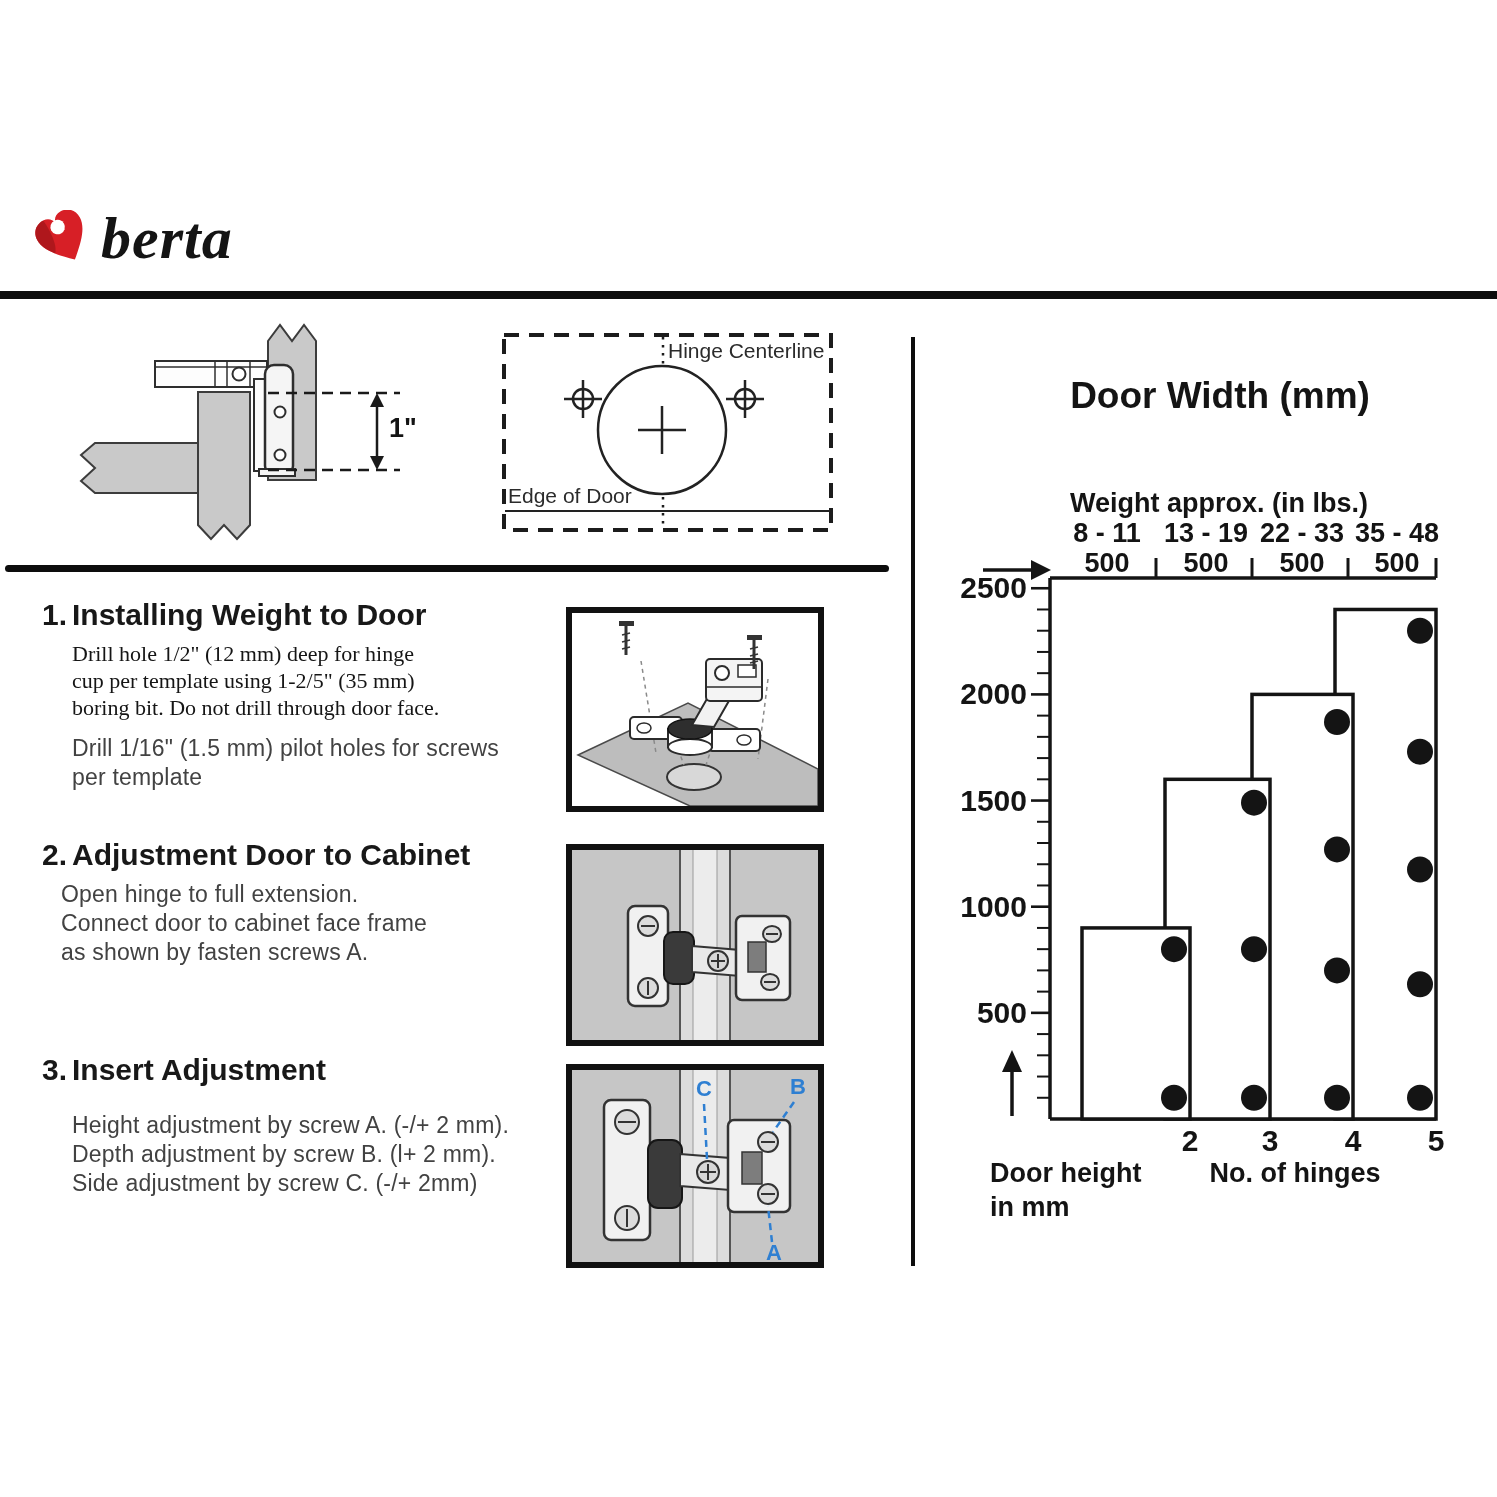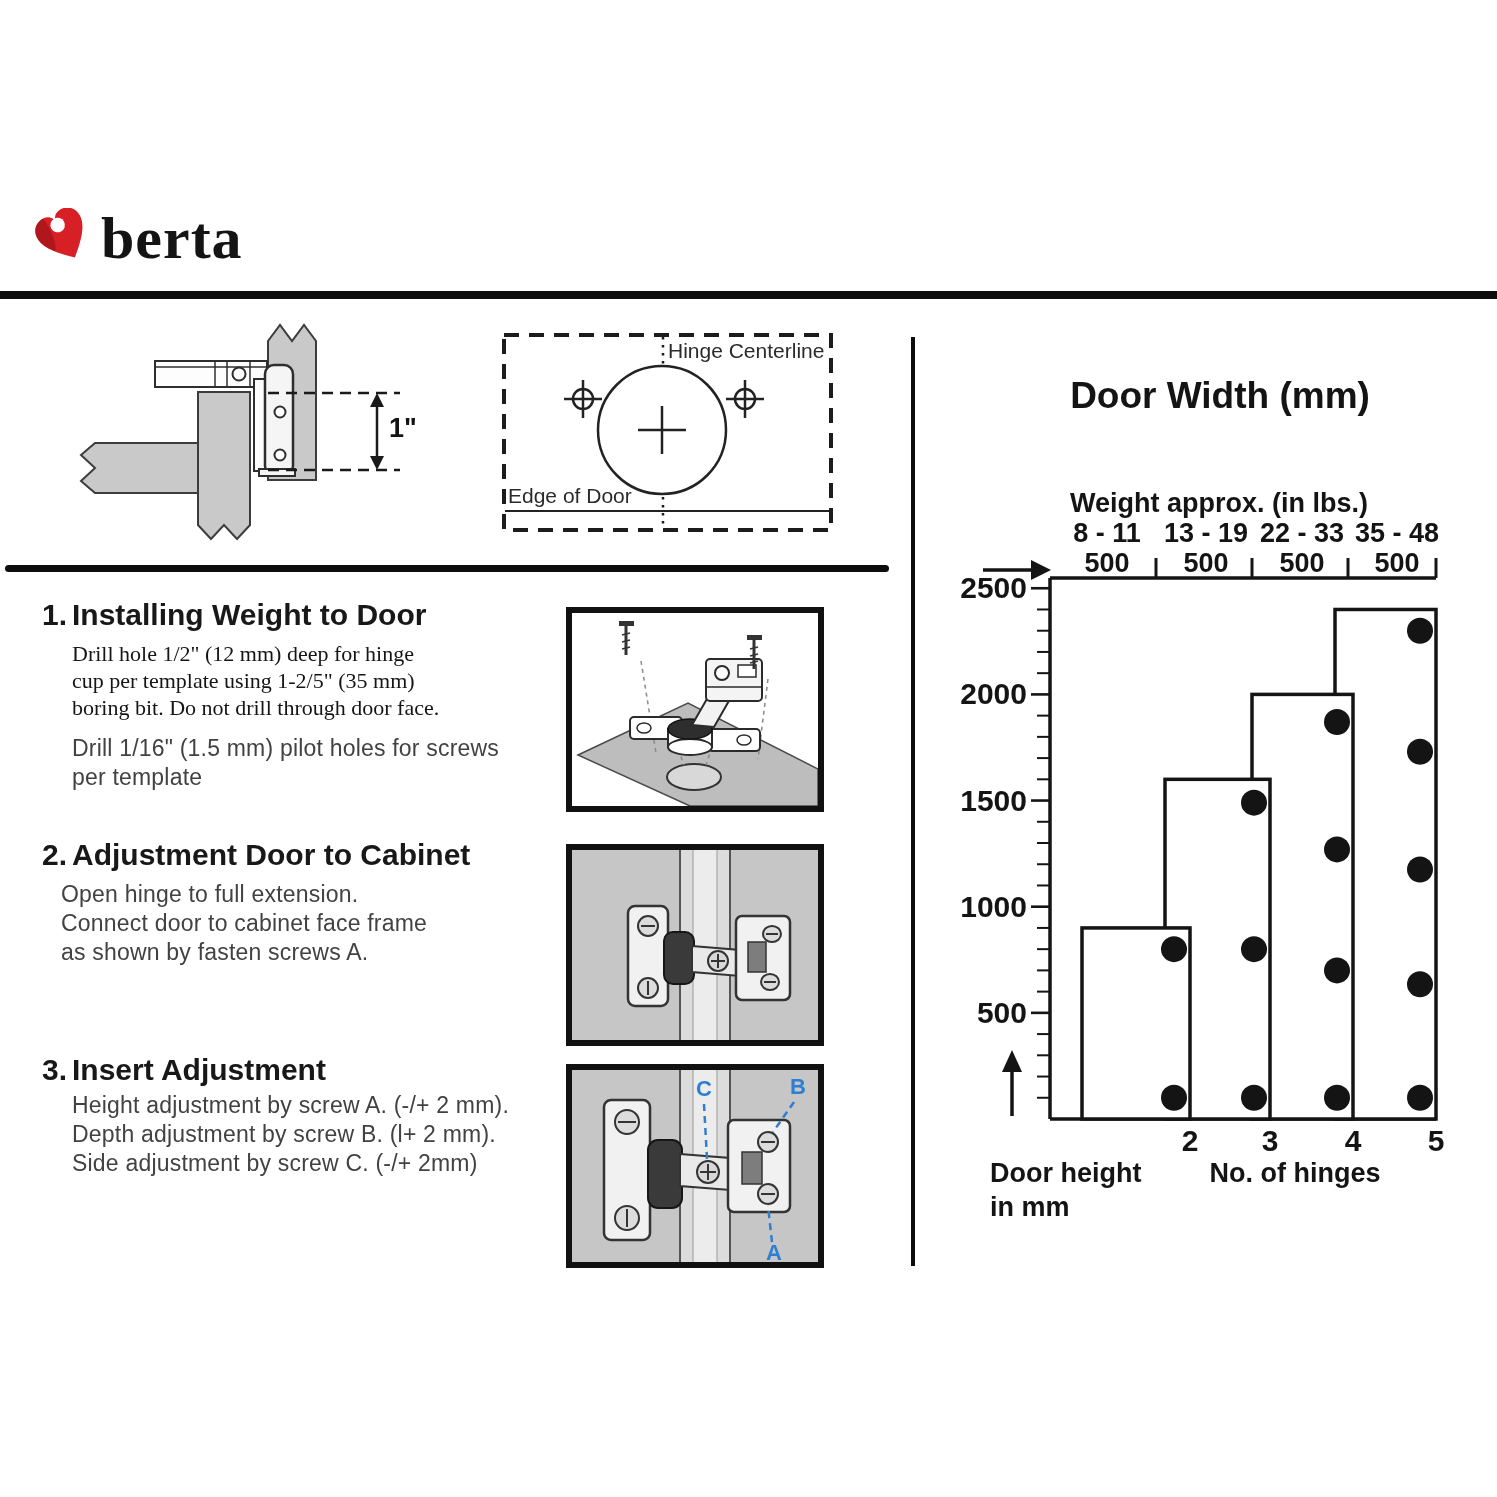--- a/index.html
+++ b/index.html
@@ -1,20 +1,20 @@
 <!DOCTYPE html>
 <html><head>
 <meta charset="utf-8">
 <style>
   html,body{margin:0;padding:0;background:#ffffff;}
   .page{position:relative;width:1497px;height:1497px;background:#fff;overflow:hidden;
         font-family:"Liberation Sans",sans-serif;color:#1a1a1a;}
   .abs{position:absolute;}
   
-  .logo{position:absolute;left:35px;top:208px;display:flex;align-items:flex-start;gap:8px;}
+  .logo{position:absolute;left:35px;top:208px;display:flex;align-items:flex-end;gap:8px;font-style:italic;}
   .logo-text{font-family:"Liberation Serif",serif;font-weight:bold;font-size:60px;line-height:1;
              color:#141414;letter-spacing:1px;}
   
   .rule-top{position:absolute;left:0;top:291px;width:1497px;height:8px;background:#0d0d0d;}
   .rule-left{position:absolute;left:5px;top:565px;width:884px;height:7px;background:#0d0d0d;border-radius:4px;}
   .divider{position:absolute;left:911px;top:337px;width:4px;height:929px;background:#0d0d0d;}
   
   .sec{position:absolute;left:42px;width:512px;}
   .sec-head{display:flex;font-weight:bold;font-size:30px;color:#181818;line-height:1.1;}
   .sec-num{flex:0 0 30px;}
@@ -120,21 +120,21 @@
     <div class="para para-sans" style="margin-top:9px;margin-left:19px;">Open hinge to full extension.
 Connect door to cabinet face frame
 as shown by fasten screws A.</div>
   </div>
 
   <div class="sec" style="top:1053px;">
     <div class="sec-head">
       <span class="sec-num">3.</span>
       <span>Insert Adjustment</span>
     </div>
-    <div class="para para-sans" style="margin-top:5px;">Height adjustment by screw A. (-/+ 2 mm).
+    <div class="para para-sans" style="margin-top:25px;">Height adjustment by screw A. (-/+ 2 mm).
 Depth adjustment by screw B. (l+ 2 mm).
 Side adjustment by screw C. (-/+ 2mm)</div>
   </div>
 
   <div class="figbox" style="top:607px;height:205px;">
     <svg width="246" height="193" viewBox="0 0 246 193">
       <path d="M6,142 L116,90 L246,156 L246,193 L118,193 Z" fill="#bdbdbd" stroke="#4a4a4a" stroke-width="1.5"></path>
       <ellipse cx="122" cy="164" rx="27" ry="13" fill="#d8d8d8" stroke="#333" stroke-width="2"></ellipse>
       <g stroke="#8a8a8a" stroke-width="1.5" stroke-dasharray="4 4">
         <line x1="69" y1="48" x2="84" y2="140"></line>

